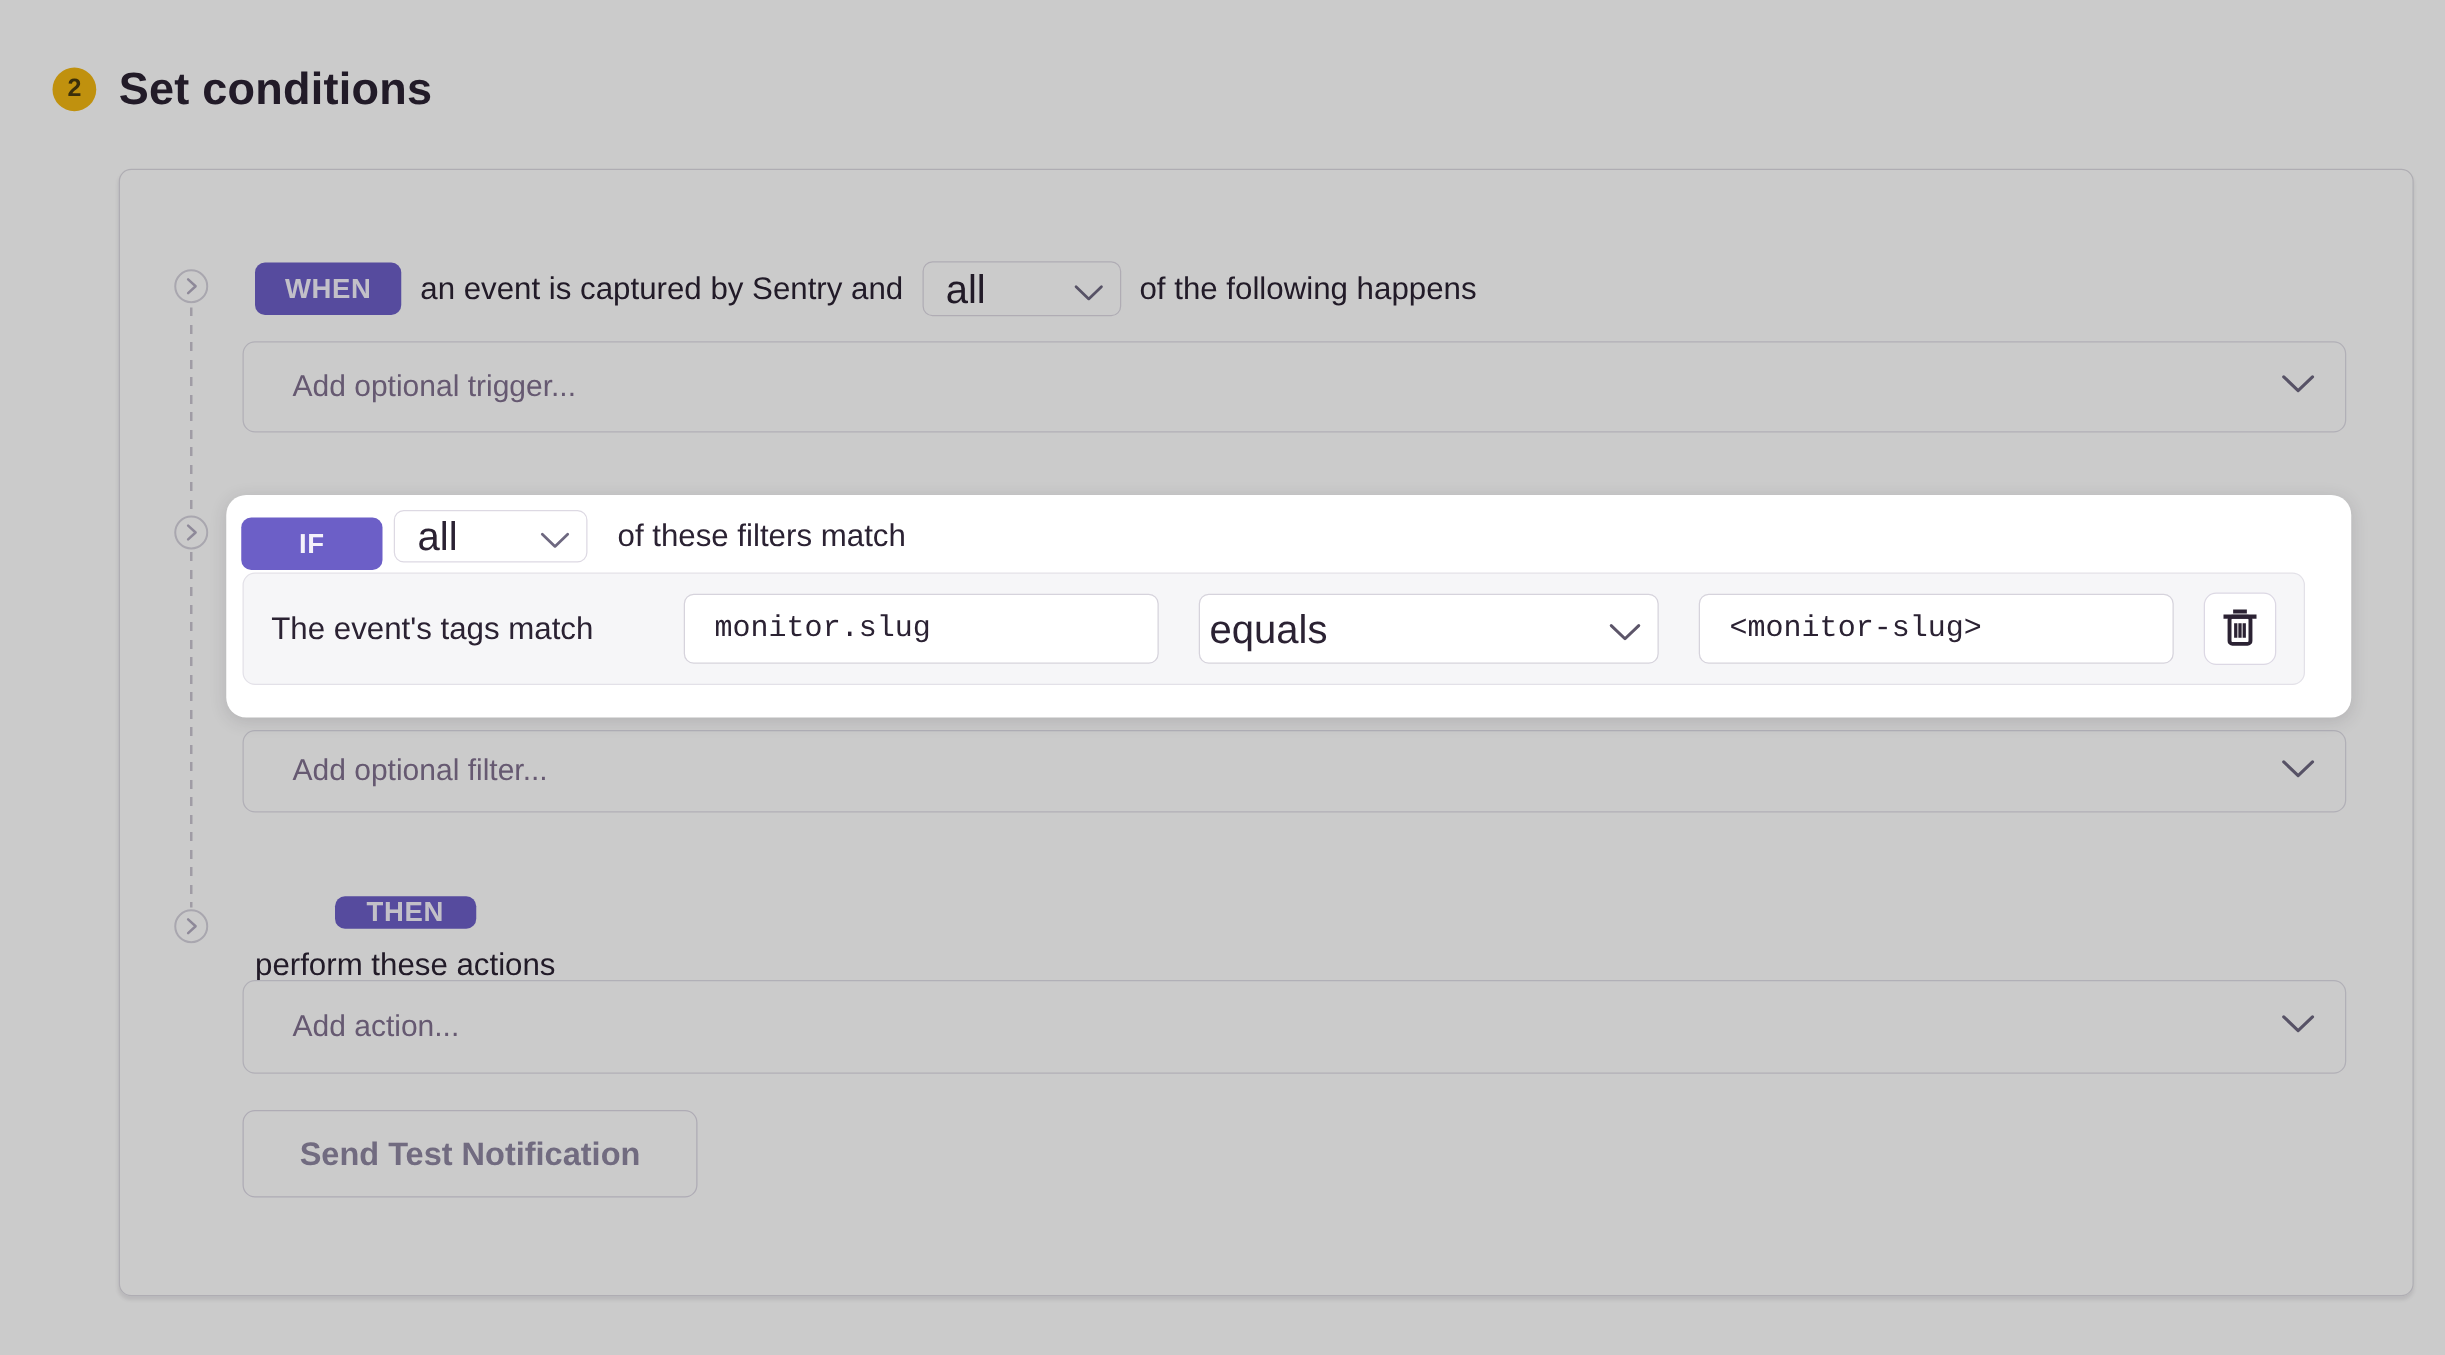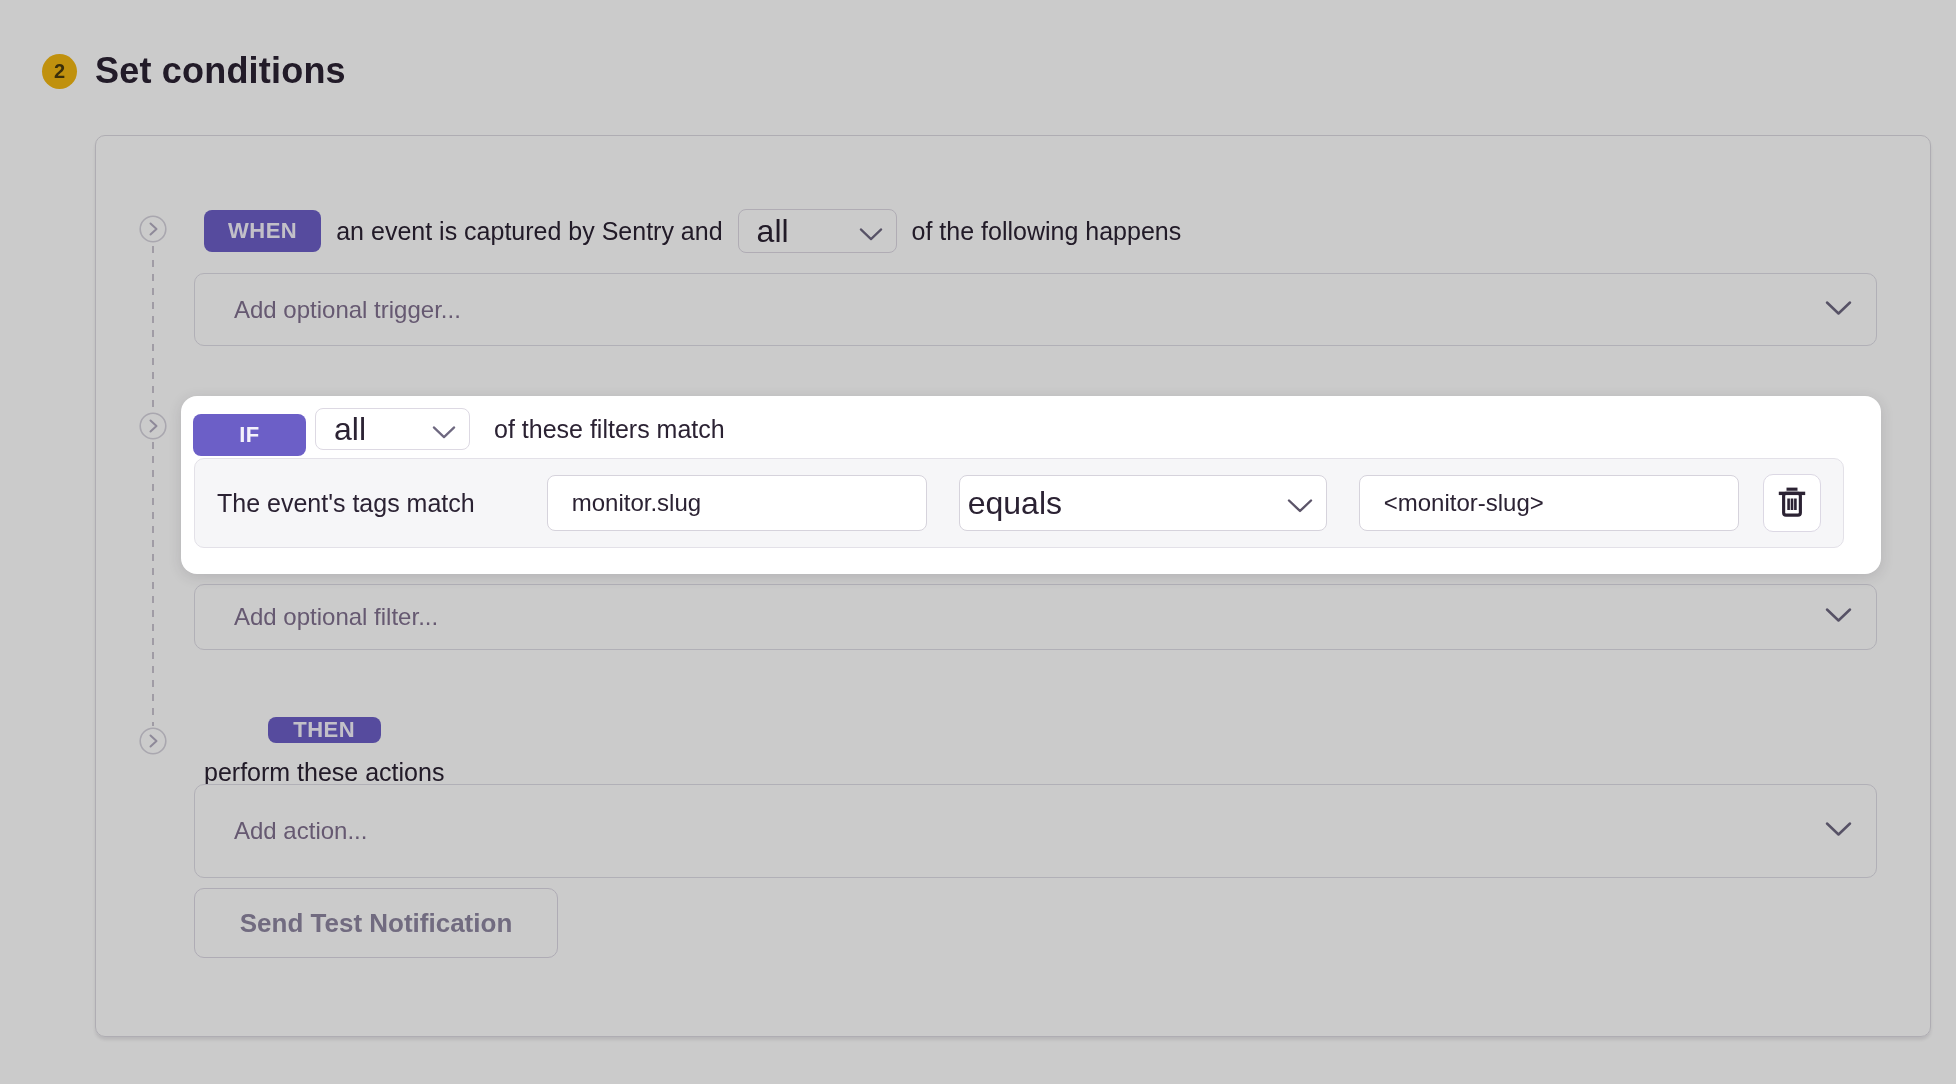--- a/index.html
+++ b/index.html
@@ -91,21 +91,21 @@
   .dropdown-row {
     position: absolute; left: 98px; width: 1683px;
     border: 1px solid #DFDDE6; border-radius: 10px;
     background: #ffffff;
     display: flex; align-items: center; justify-content: space-between;
     padding: 0 24px 0 39px;
     cursor: pointer;
   }
   .row-trigger { top: 137px; height: 73px; }
   .row-filter  { top: 448px; height: 66px; }
-  .row-action  { top: 648px; height: 94px; }
+  .row-action  { top: 648px; height: 75px; }
   .placeholder { font-size: 24px; color: #80708F; }
 
   
   .if-card {
     position: absolute; left: 85px; top: 260px;
     width: 1700px; height: 178px;
     background: #FFFFFF;
     border-radius: 16px;
     box-shadow: 0 3px 14px rgba(43,34,51,0.14);
     z-index: 10;
@@ -122,21 +122,21 @@
     background: #F6F6F8;
     border: 1px solid #E3E1E8; border-radius: 10px;
     display: flex; align-items: center;
     padding: 0 22px;
   }
   .filter-label { font-size: 25px; color: #2B2233; margin-right: 72px; white-space: nowrap; }
   .text-input {
     width: 380px; height: 56px;
     border: 1px solid #D6D3DC; border-radius: 8px;
     background: #ffffff;
-    font-family: Liberation Sans, sans-serif;
+    font-family: Liberation Mono, monospace;
     font-size: 24px; color: #2B2233;
     padding: 0 24px;
     outline: none;
   }
   .input-key { margin-right: 32px; }
   .input-value { margin-right: 0; }
   .filter-condition-row .select-operator { margin-right: 32px; }
   .trash-btn {
     margin-left: auto;
     width: 58px; height: 58px;

